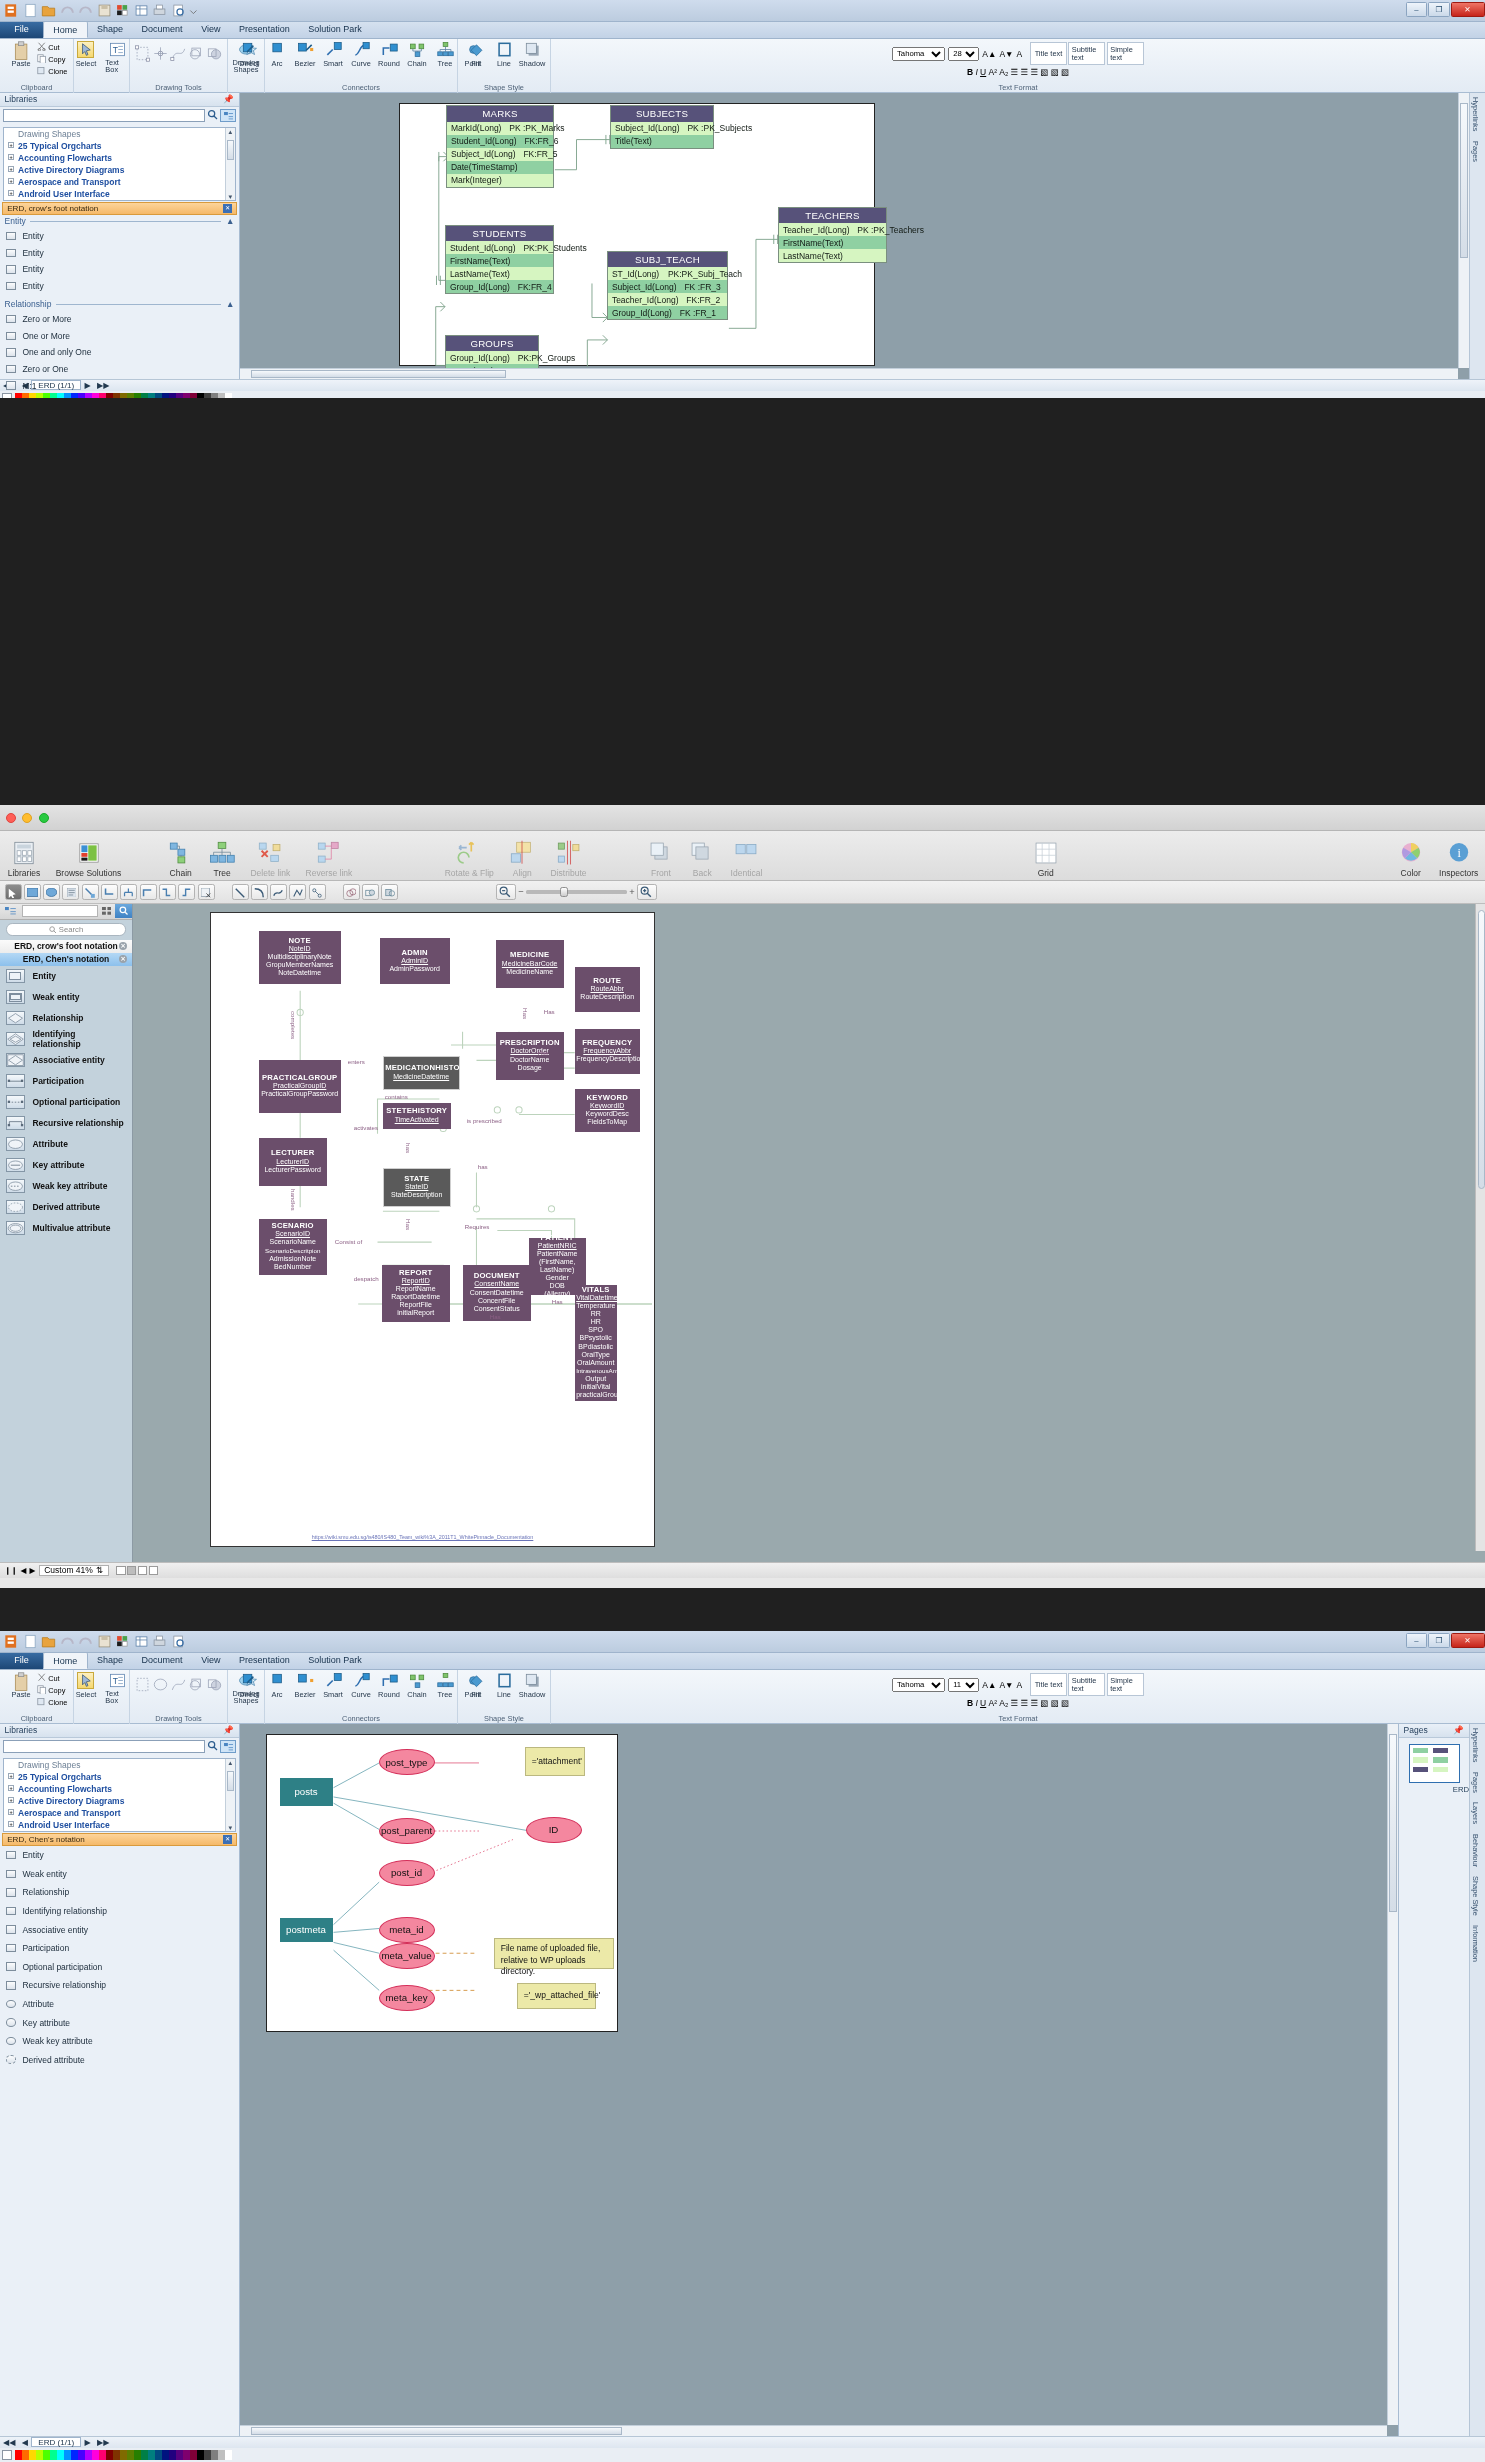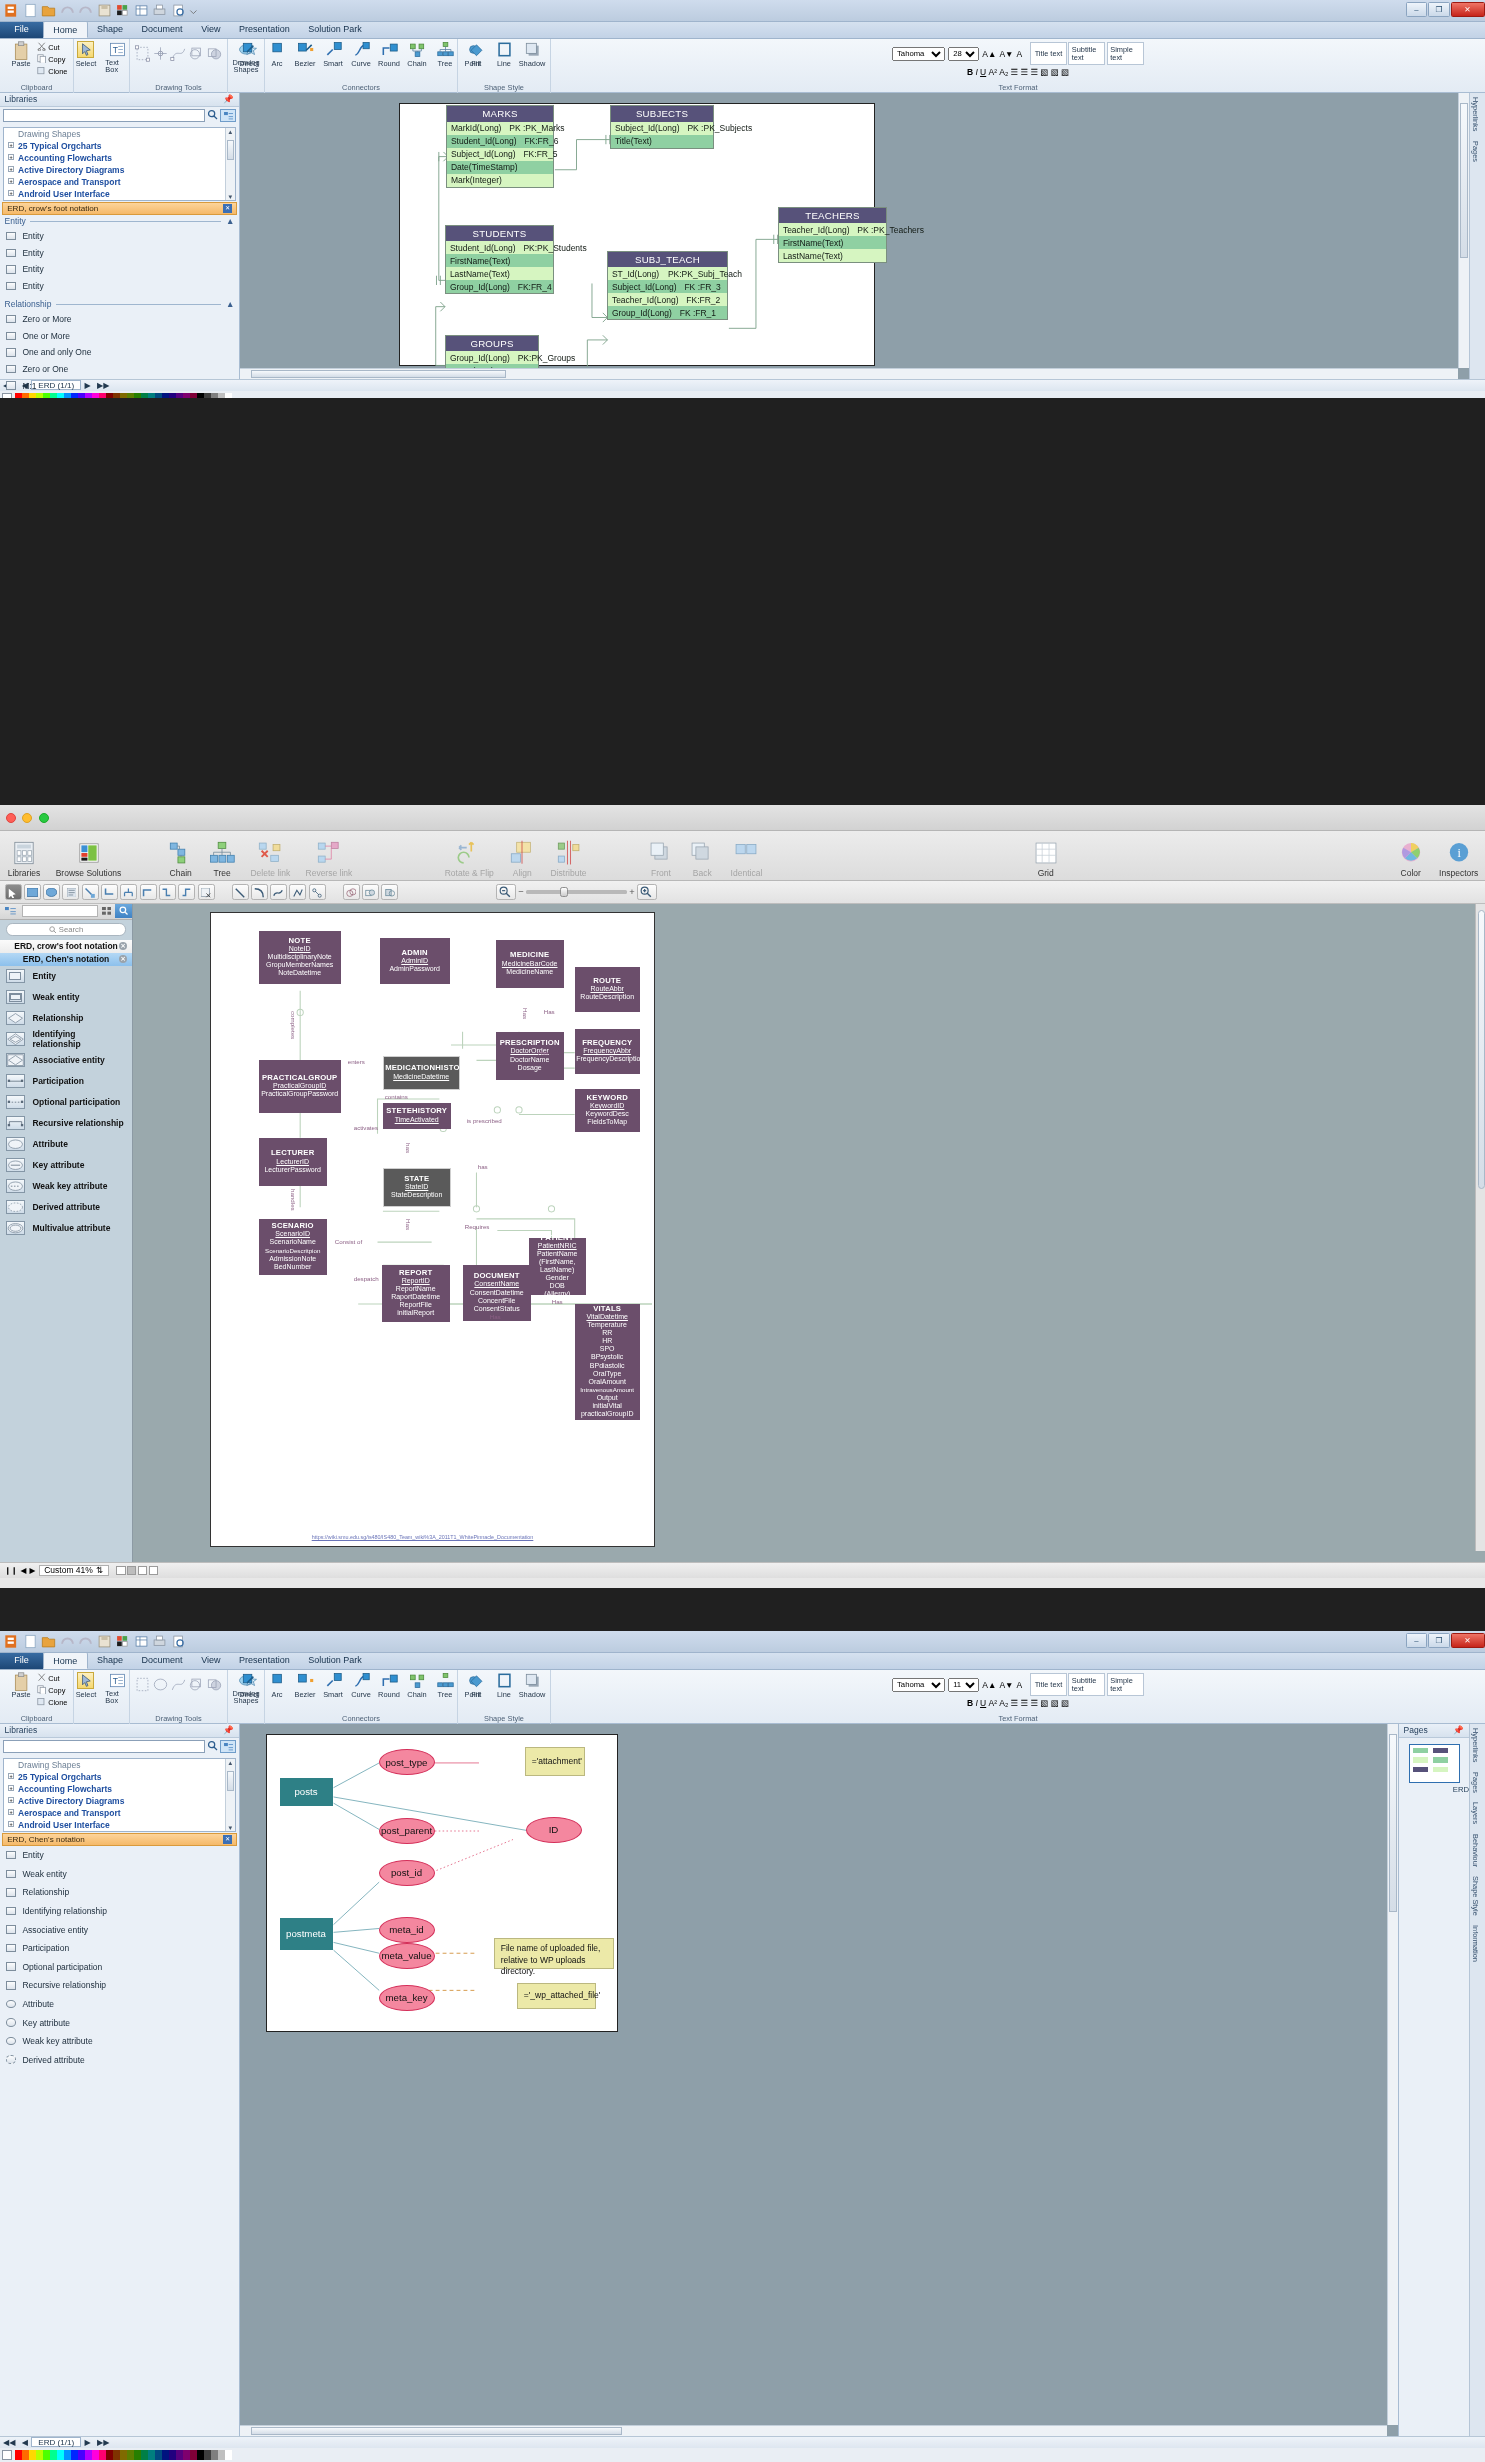--- a/index.html
+++ b/index.html
@@ -1210,21 +1210,21 @@
           <div class="chen" style="left:310px;top:321px;width:57px;height:57px">
             <b>PATIENT</b>
             <u>PatientNRIC</u>
             <span>PatientName</span>
             <span>(FirstName,</span>
             <span>LastName)</span>
             <span>Gender</span>
             <span>DOB</span>
             <span>(Allergy)</span>
           </div>
-          <div class="chen" style="left:356px;top:387px;width:65px;height:116px">
+          <div class="chen" style="left:356px;top:368px;width:42px;height:116px">
             <b>VITALS</b>
             <u>VitalDatetime</u>
             <span>Temperature</span>
             <span>RR</span>
             <span>HR</span>
             <span>SPO</span>
             <span>BPsystolic</span>
             <span>BPdiastolic</span>
             <span>OralType</span>
             <span>OralAmount</span>
@@ -1688,21 +1688,21 @@
             <path d="M86 268 L145 282" stroke="#6fa8b4"></path>
             <path d="M86 278 L145 330" stroke="#6fa8b4"></path>
             <path d="M182 36 L274 36" stroke="#e0607f"></path>
             <path d="M182 124 L274 124" stroke="#e0607f" stroke-dasharray="2 3"></path>
             <path d="M182 190 L318 135" stroke="#e0607f" stroke-dasharray="2 3"></path>
             <path d="M182 282 L268 282" stroke="#d08a30" stroke-dasharray="5 4"></path>
             <path d="M182 330 L272 330" stroke="#d08a30" stroke-dasharray="5 4"></path>
           </g>
         </svg>
         <div class="wp-rect" style="left:13px;top:43px;width:53px;height:28px">posts</div>
-        <div class="wp-rect" style="left:13px;top:183px;width:53px;height:32px">postmeta</div>
+        <div class="wp-rect" style="left:13px;top:183px;width:53px;height:24px">postmeta</div>
         <div class="wp-ell" style="left:112px;top:14.7px;width:56px;height:26px">post_type</div>
         <div class="wp-ell" style="left:112px;top:83px;width:56px;height:26px">post_parent</div>
         <div class="wp-ell" style="left:112px;top:125px;width:56px;height:26px">post_id</div>
         <div class="wp-ell" style="left:112px;top:182px;width:56px;height:26px">meta_id</div>
         <div class="wp-ell" style="left:112px;top:208px;width:56px;height:26px">meta_value</div>
         <div class="wp-ell" style="left:112px;top:250px;width:56px;height:26px">meta_key</div>
         <div class="wp-ell" style="left:259px;top:82px;width:56px;height:26px">ID</div>
         <div class="wp-note" style="left:258px;top:12.4px;width:60px;height:29px;display:flex;align-items:center">='attachment'</div>
         <div class="wp-note" style="left:227px;top:203px;width:120px;height:31px">File name of uploaded file, relative to WP uploads directory.</div>
         <div class="wp-note" style="left:250px;top:248px;width:79px;height:26px;display:flex;align-items:center">='_wp_attached_file'</div>

